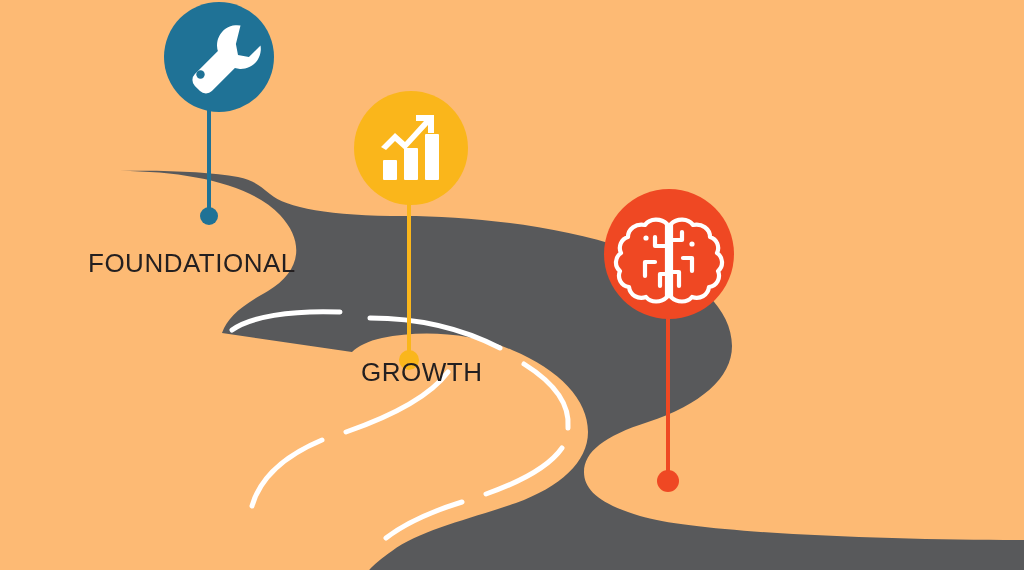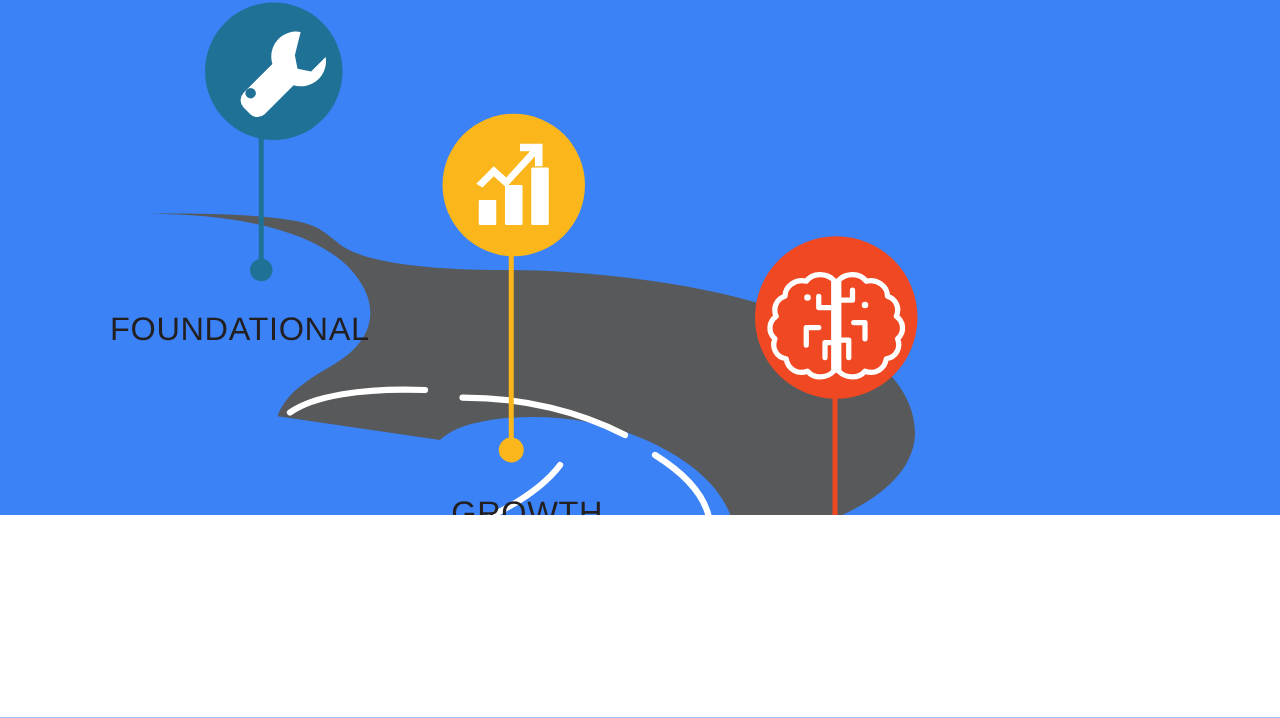--- a/index.html
+++ b/index.html
@@ -3,22 +3,22 @@
 <meta charset="utf-8">
 <style>
   html, body {
     margin: 0;
     padding: 0;
     background: #ffffff;
   }
   #canvas {
     position: relative;
     width: 1024px;
-    height: 412px;
-    background: #3b82f6;
+    height: 570px;
+    background: #fdba74;
     overflow: hidden;
     font-family: "Liberation Sans", sans-serif;
   }
   #roadmap-svg {
     position: absolute;
     top: 0;
     left: 0;
     width: 1024px;
     height: 574px;
   }
@@ -26,21 +26,21 @@
     position: absolute;
     font-family: "Liberation Sans", sans-serif;
     font-size: 26px;
     font-weight: 400;
     letter-spacing: 0.5px;
     color: #231f20;
     white-space: nowrap;
     user-select: none;
   }
   #label-foundational { left: 88px;  top: 248px; }
-  #label-growth       { left: 361px; top: 395px; }
+  #label-growth       { left: 361px; top: 357px; }
   #label-advanced     { left: 604px; top: 505px; }
 </style>
 </head>
 <body>
 
 <div id="canvas">
 
   <svg id="roadmap-svg" viewBox="0 0 1024 574">
 
     <g>

